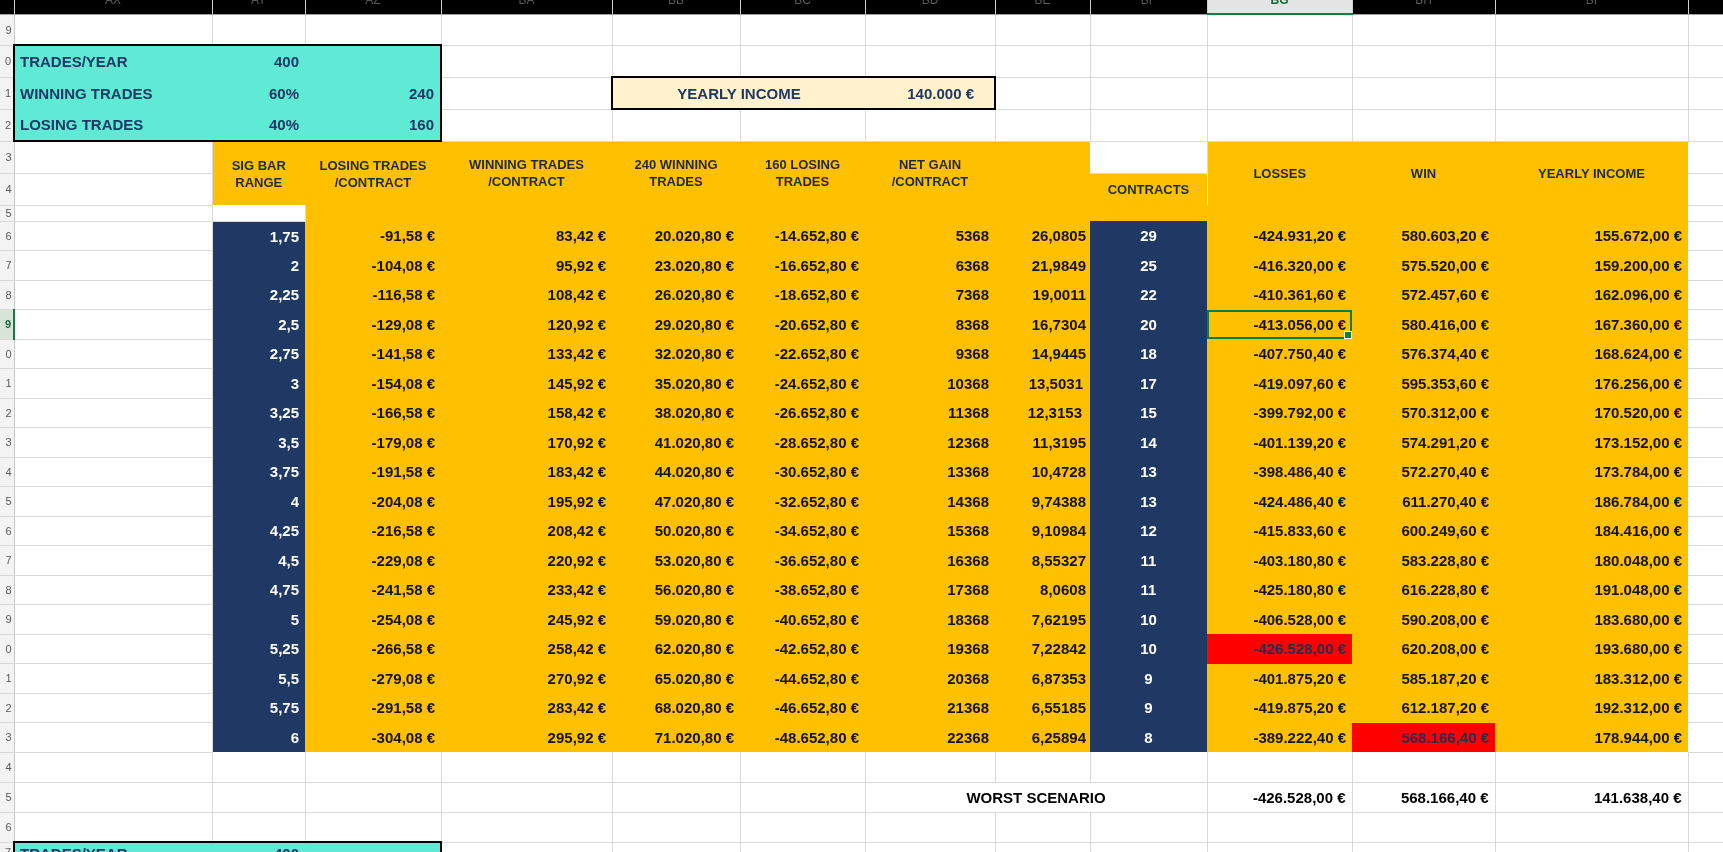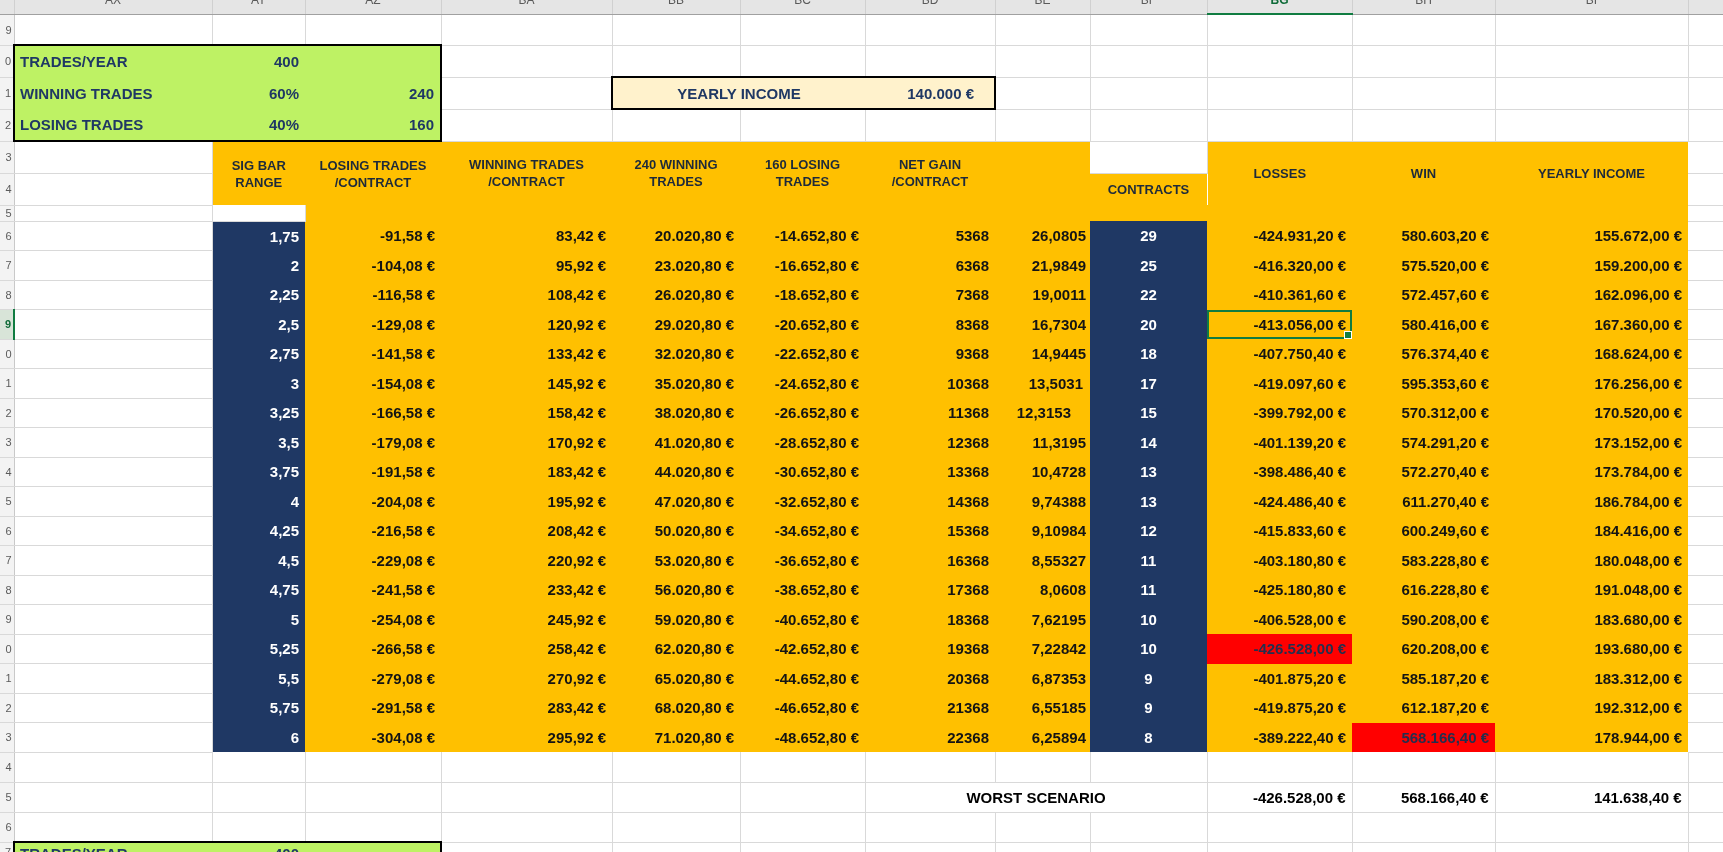--- a/index.html
+++ b/index.html
@@ -1,36 +1,36 @@
 <!DOCTYPE html>
 <html><head>
 <meta charset="utf-8">
 <style>
   html,body{margin:0;padding:0;}
   body{width:1723px;height:852px;overflow:hidden;background:#fff;
        font-family:"Liberation Sans",sans-serif;}
   table{border-collapse:collapse;table-layout:fixed;width:1723px;}
   td,th{padding:0;overflow:hidden;white-space:nowrap;}
   
-  thead th{height:13px;background:#e5e5e5;border-right:1px solid #D0D0D0;
+  thead th{height:13px;background:#000000;border-right:1px solid #D0D0D0;
            border-bottom:1px solid #A0A0A0;position:relative;font-weight:normal;}
   thead th .cl{position:absolute;top:-7px;left:0;right:0;text-align:center;
                font-size:12px;color:#5A5A5A;}
   thead th.selth{background:#e5e5e5;border-bottom:2px solid #107C41;}
   thead th.selth .cl{color:#0E6B38;font-weight:bold;}
   
   td.rh{background:#F3F3F3;color:#5A5A5A;font-size:11px;text-align:right;
         padding-right:2px;border-right:1px solid #C9C9C9;border-bottom:1px solid #D9D9D9;}
   td.rh.sel{background:#D8E4D8;color:#0E6B38;font-weight:bold;border-right:2px solid #107C41;}
   
   td.wc{background:#fff;border-right:1px solid #D9D9D9;border-bottom:1px solid #D9D9D9;}
   
   td.or{background:#FFC000;color:#141414;font-weight:bold;font-size:15px;}
   td.navy{background:#1F3864;color:#FFFFFF;font-weight:bold;font-size:15px;}
-  td.bg{background:#bef264;color:#1F3864;font-weight:bold;font-size:15px;}
+  td.bg{background:#5eead4;color:#1F3864;font-weight:bold;font-size:15px;}
   td.red{background:#FF0000;color:#232F4E;}
   td.hdr{background:#FFC000;color:#1E2A3A;font-weight:bold;font-size:13px;
          text-align:center;line-height:17px;}
   .num{text-align:right;padding-right:6px;}
   .ctr{text-align:center;}
   .lbl{text-align:left;padding-left:5px;}
   
   .bxt{border-top:2px solid #000;} .bxb{border-bottom:2px solid #000;}
   .bxl{border-left:2px solid #000;} .bxr{border-right:2px solid #000;}
   
@@ -328,21 +328,21 @@
   </tr>
       <tr class="data">
     <td class="rh">2</td>
     <td class="wc"></td>
     <td class="navy num">3,25</td>
     <td class="or num">-166,58 €</td>
     <td class="or num">158,42 €</td>
     <td class="or num">38.020,80 €</td>
     <td class="or num">-26.652,80 €</td>
     <td class="or num">11368</td>
-    <td class="or num" style="padding-right:19px">12,3153</td>
+    <td class="or num" style="padding-right:8px">12,3153</td>
     <td class="navy ctr">15</td>
     <td class="or num">-399.792,00 €</td>
     <td class="or num">570.312,00 €</td>
     <td class="or num">170.520,00 €</td>
     <td class="wc"></td>
   </tr>
       <tr class="data">
     <td class="rh">3</td>
     <td class="wc"></td>
     <td class="navy num">3,5</td>

